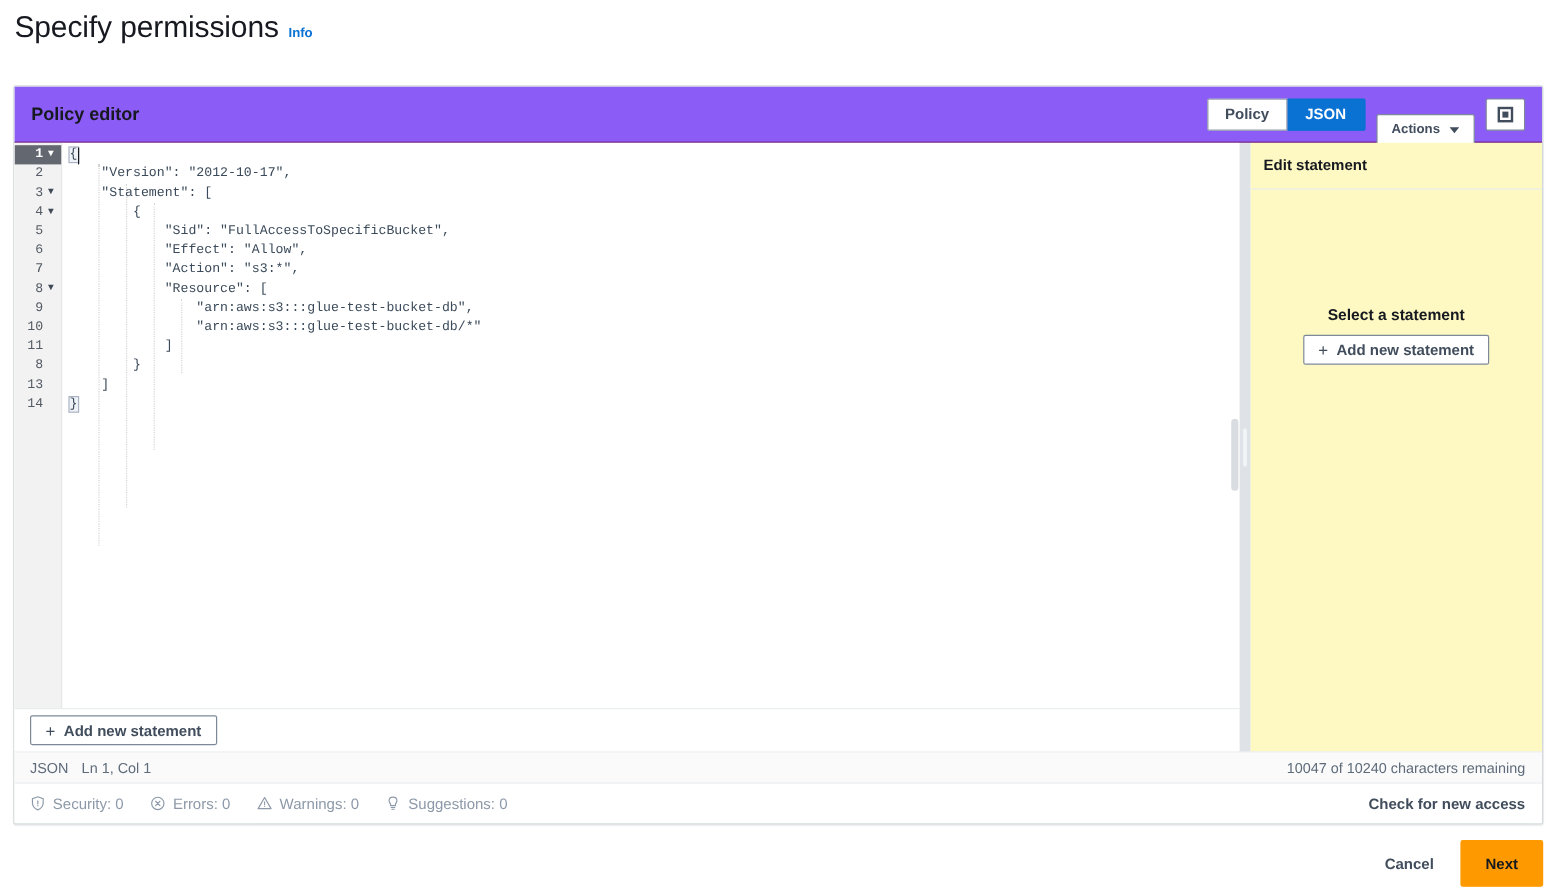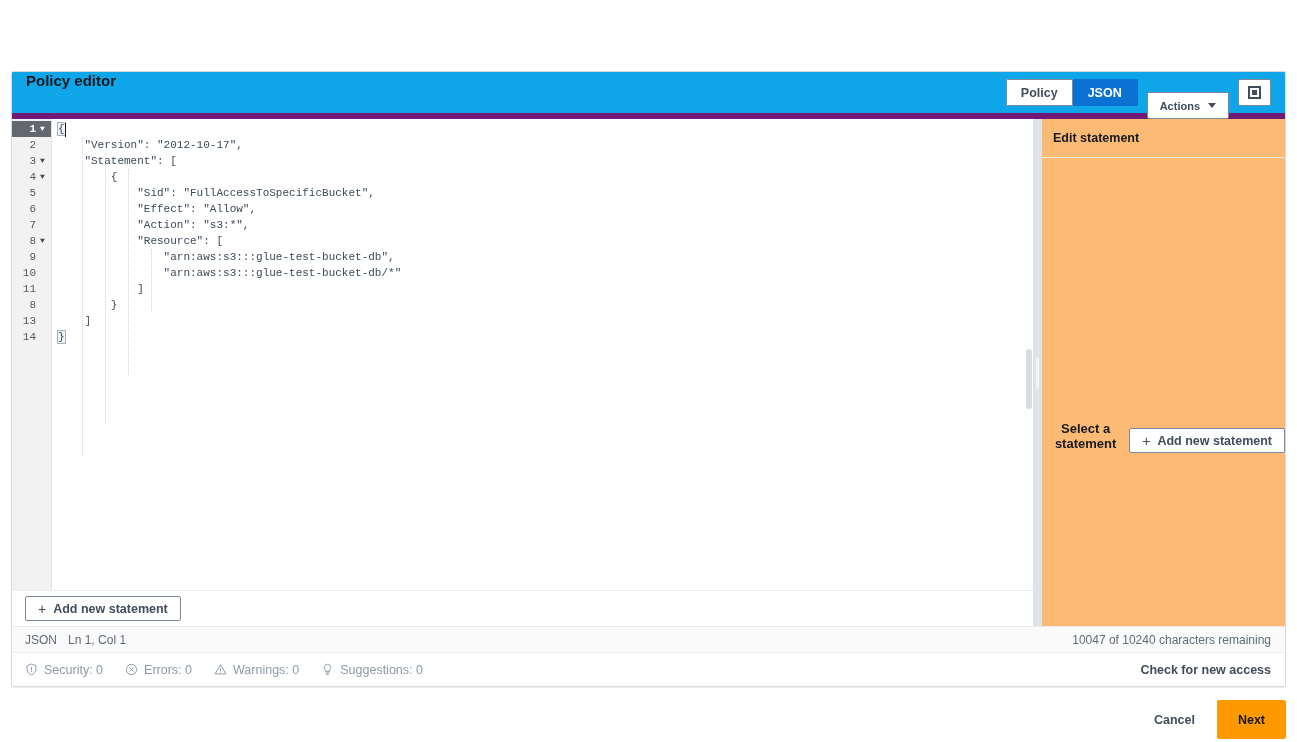--- a/index.html
+++ b/index.html
@@ -56,24 +56,25 @@
     box-shadow: 0 1px 1px 0 rgba(0,28,36,0.08);
     display: flex;
     flex-direction: column;
     overflow: hidden;
   }
 
   .card-header {
     height: 47px;
     flex: 0 0 47px;
     display: flex;
+    align-items: center;
     justify-content: space-between;
     padding: 0 14px 0 14px;
-    background: #0ea5e9;
-    border-bottom: 6px solid #701a75;
+    background: #8b5cf6;
+    border-bottom: 1px solid #701a75;
   }
   .card-title {
     font-size: 15px;
     font-weight: 700;
     color: #16191f;
   }
   .header-actions {
     display: flex;
     align-items: center;
     gap: 9px;
@@ -317,38 +318,38 @@
     margin-top: -16px;
     width: 3px;
     height: 32px;
     background: #f2f4f6;
     border-radius: 2px;
   }
   .editor-right {
     flex: 1 1 auto;
     display: flex;
     flex-direction: column;
-    background: #fdba74;
+    background: #fef9c3;
     min-width: 0;
   }
   .right-header {
     height: 39px;
     flex: 0 0 39px;
     display: flex;
     align-items: center;
     padding-left: 11px;
     font-size: 12.5px;
     font-weight: 700;
     color: #16191f;
     border-bottom: 1px solid #e9ebed;
   }
   .right-body {
     flex: 1 1 auto;
     display: flex;
-    flex-direction: row;
+    flex-direction: column;
     align-items: center;
     padding-top: 97px;
     text-align: center;
   }
   .empty-title {
     font-size: 13px;
     font-weight: 700;
     color: #16191f;
     margin-bottom: 9px;
   }
@@ -427,20 +428,24 @@
     border: 1px solid #ff9900;
     border-radius: 2px;
     cursor: pointer;
     font-family: inherit;
   }
 </style>
 </head>
 <body>
 
 <div class="page-header">
+  <div class="page-title-row">
+    <span class="page-title">Specify permissions</span>
+    <span class="info-link">Info</span>
+  </div>
 </div>
 
 <div class="card">
 
   <div class="card-header">
     <span class="card-title">Policy editor</span>
 
     <div class="header-actions">
       <div class="seg">
         <div class="seg-btn">Policy</div>

